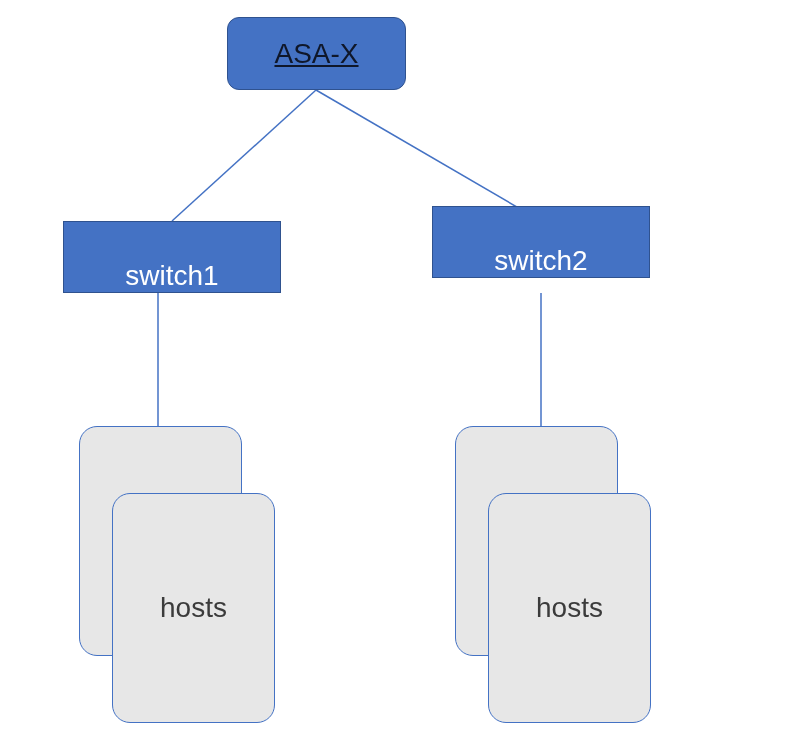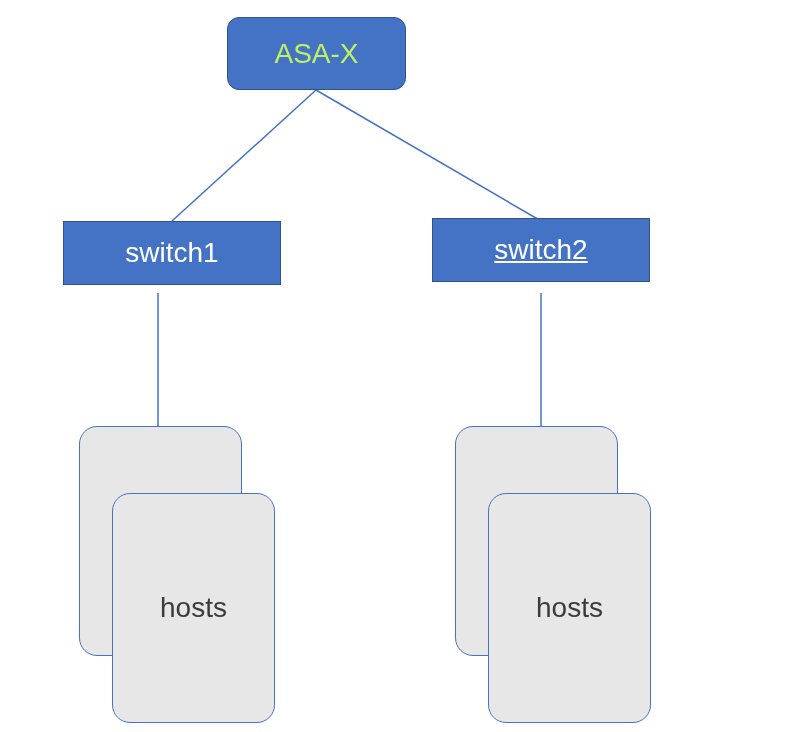--- a/index.html
+++ b/index.html
@@ -30,33 +30,35 @@
     box-sizing: border-box;
   }
   .asa {
     left: 227px;
     top: 17px;
     width: 179px;
     height: 73px;
     background: #4472C4;
     border: 1px solid #2F528F;
     border-radius: 12px;
-    color: #bef264;
+    color: #0f172a;
     font-size: 28px;
+    text-decoration: underline;
   }
   .switch {
     width: 218px;
-    height: 64px;
+    height: 72px;
     background: #4472C4;
     border: 1px solid #2F528F;
     color: #ffffff;
     font-size: 28px;
+    align-items: flex-end;
   }
   .sw1 { left: 63px; top: 221px; }
-  .sw2 { left: 432px; top: 218px; text-decoration: underline; }
+  .sw2 { left: 432px; top: 206px; }
   .hosts-group {
     position: absolute;
     width: 197px;
     height: 262px;
   }
   .hg1 { left: 79px;  top: 426px; }
   .hg2 { left: 455px; top: 426px; }
   .card {
     position: absolute;
     width: 163px;

